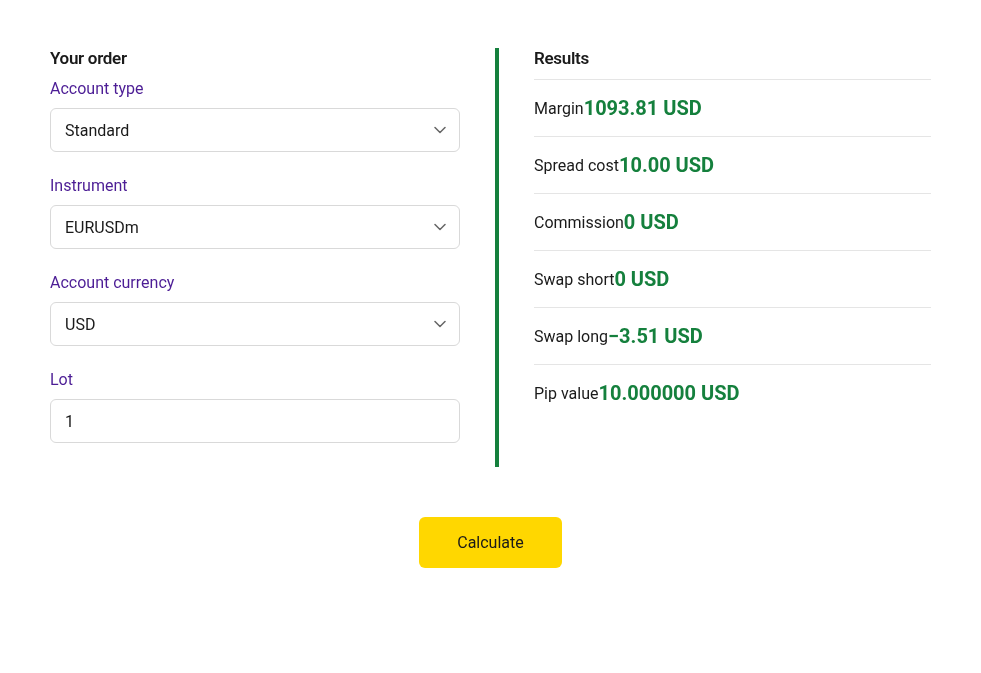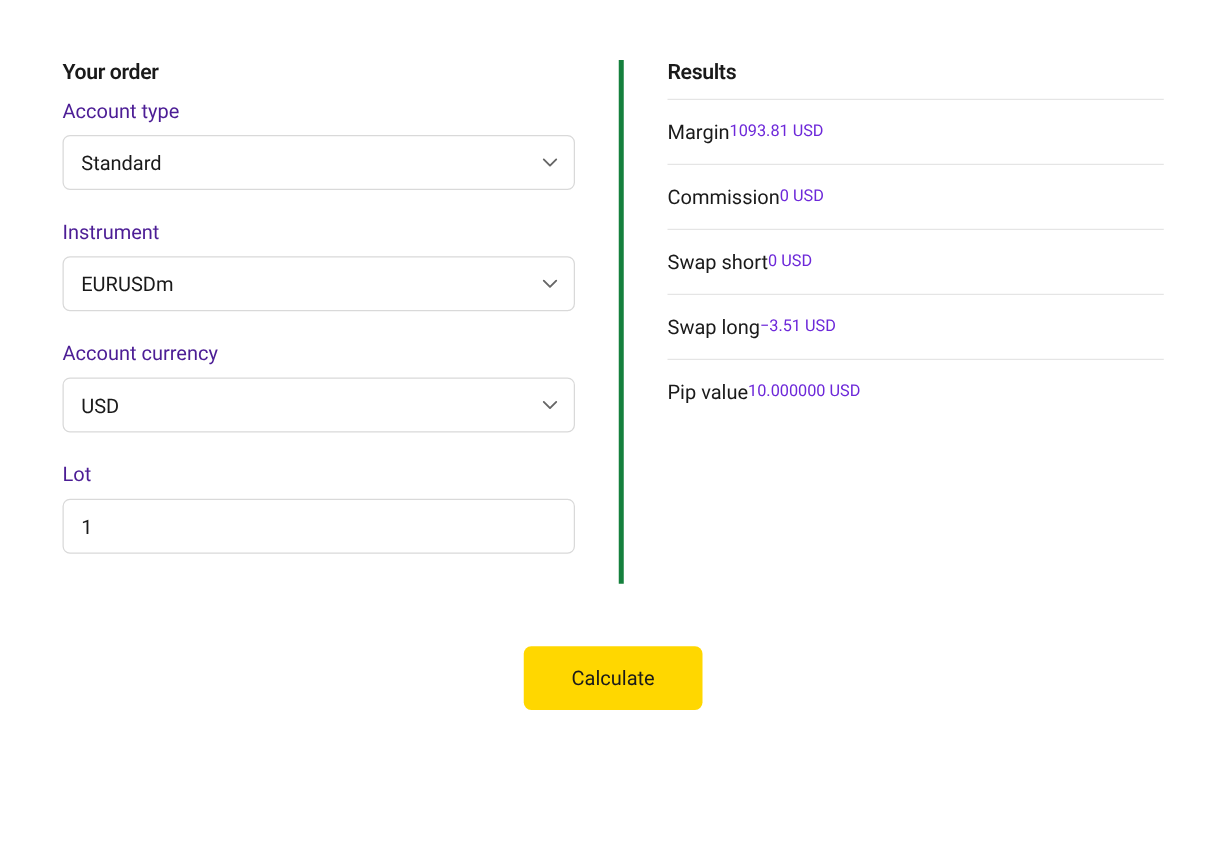--- a/index.html
+++ b/index.html
@@ -80,23 +80,23 @@
       align-items: center;
       padding: 16px 0;
       border-top: 1px solid #e5e5e5;
     }
     .result-label {
       font-size: 16px;
       color: #1a1a1a;
       font-weight: 400;
     }
     .result-value {
-      font-size: 13px;
-      color: #6d28d9;
-      font-weight: 400;
+      font-size: 20px;
+      color: #15803d;
+      font-weight: 700;
     }
     .button-container {
       display: flex;
       justify-content: center;
       margin-top: 50px;
     }
     .calculate-btn {
       background: #ffd700;
       color: #1a1a1a;
       border: none;
@@ -161,20 +161,24 @@
   </div>
 
   <div class="right-panel">
     <h2>Results</h2>
     <div class="results-list">
       <div class="result-row">
         <span class="result-label">Margin</span>
         <span class="result-value">1093.81 USD</span>
       </div>
       <div class="result-row">
+        <span class="result-label">Spread cost</span>
+        <span class="result-value">10.00 USD</span>
+      </div>
+      <div class="result-row">
         <span class="result-label">Commission</span>
         <span class="result-value">0 USD</span>
       </div>
       <div class="result-row">
         <span class="result-label">Swap short</span>
         <span class="result-value">0 USD</span>
       </div>
       <div class="result-row">
         <span class="result-label">Swap long</span>
         <span class="result-value">−3.51 USD</span>

